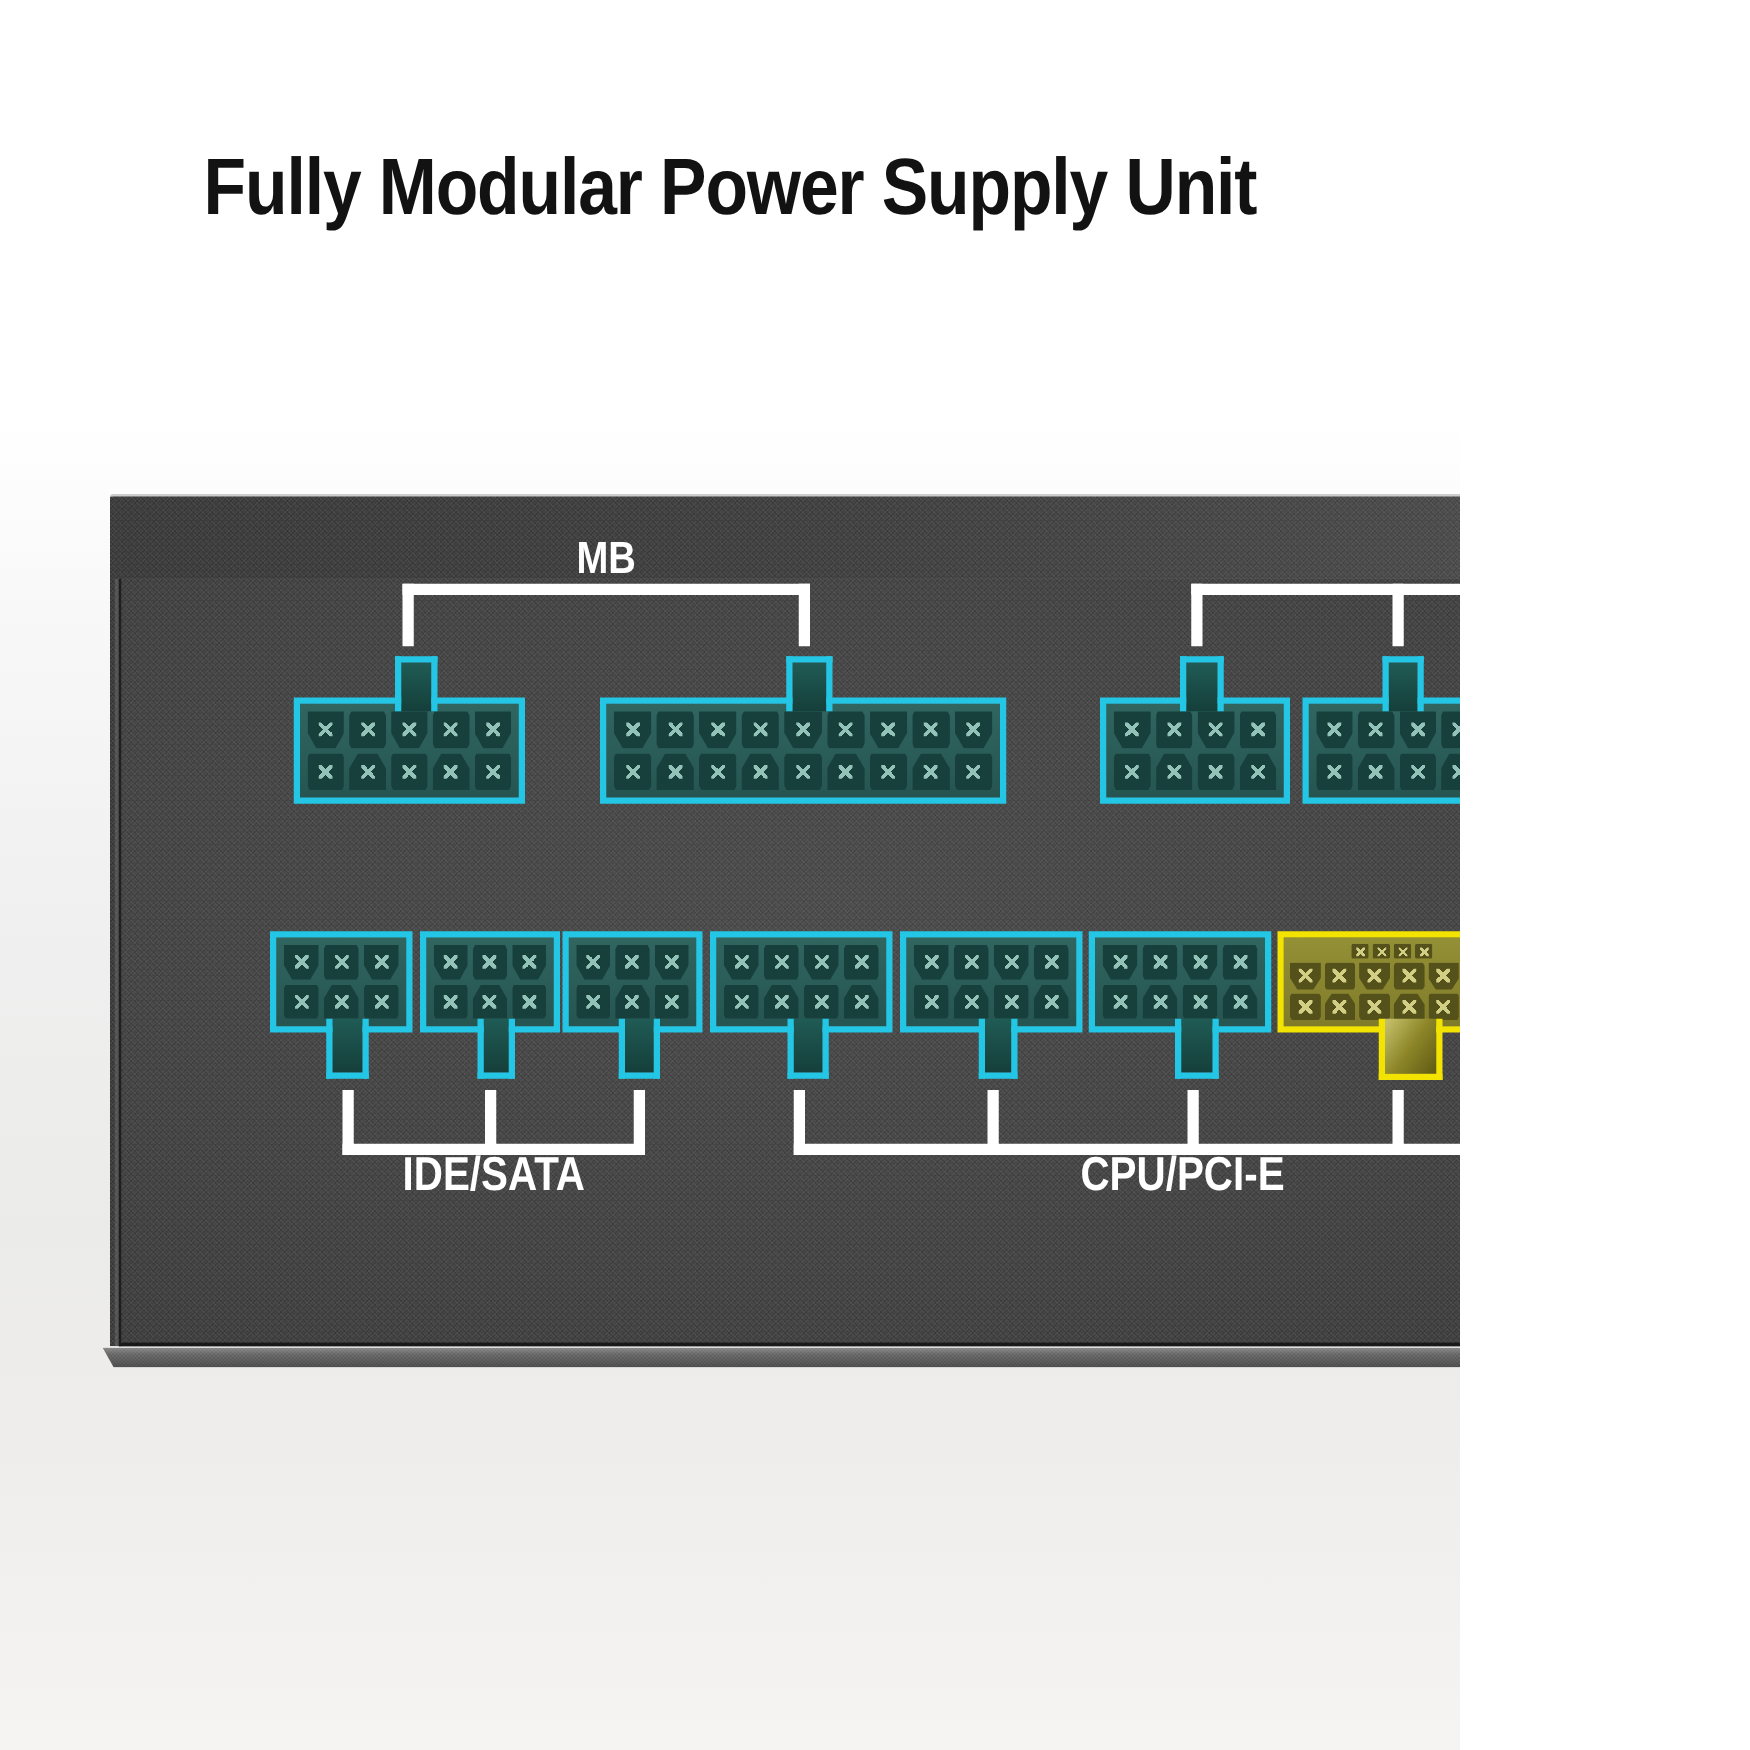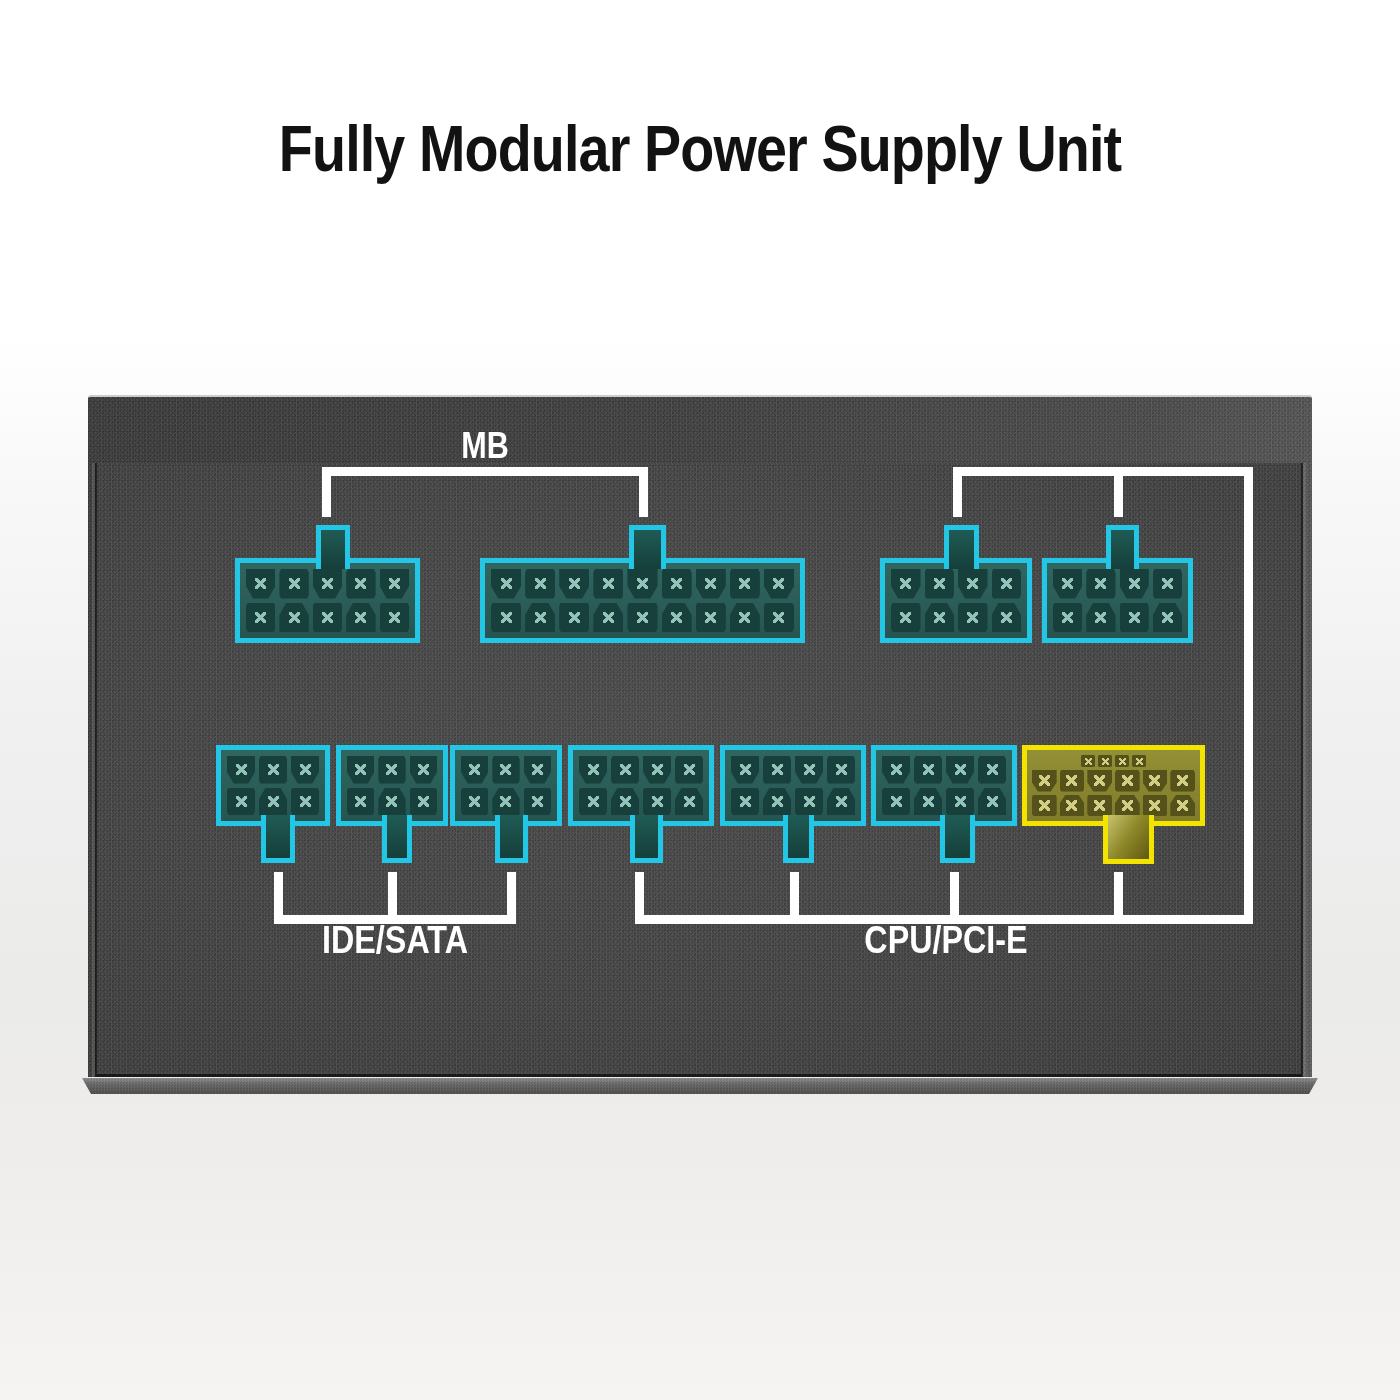--- a/index.html
+++ b/index.html
@@ -2,21 +2,21 @@
 <html><head>
 <meta charset="utf-8">
 <style>
   :root{
     --noiseA: repeating-conic-gradient(rgba(255,255,255,0.05) 0% 25%, rgba(0,0,0,0.06) 0% 50%);
     --noiseB: repeating-conic-gradient(rgba(255,255,255,0.035) 0% 25%, rgba(0,0,0,0.045) 0% 50%);
   }
   html,body{margin:0;padding:0;}
   body{font-family:"Liberation Sans", sans-serif;}
   .stage{
-    position:relative; width:1400px; height:1400px; overflow:hidden;
+    position:relative; width:1168px; height:1400px; overflow:hidden;
     background:linear-gradient(180deg,#ffffff 0%,#ffffff 24%,#f8f8f8 35%,#f1f0f0 52%,#ebebea 70%,#eeedec 82%,#f5f4f3 100%);
   }
   .title{
     position:absolute; left:0; right:0; top:116px; margin:0;
     text-align:center; color:#121212; font-weight:bold; font-size:64px; line-height:1.05;
     letter-spacing:-1px; transform:scaleX(0.87); transform-origin:center;
     white-space:nowrap;
   }
   
   .psu{

